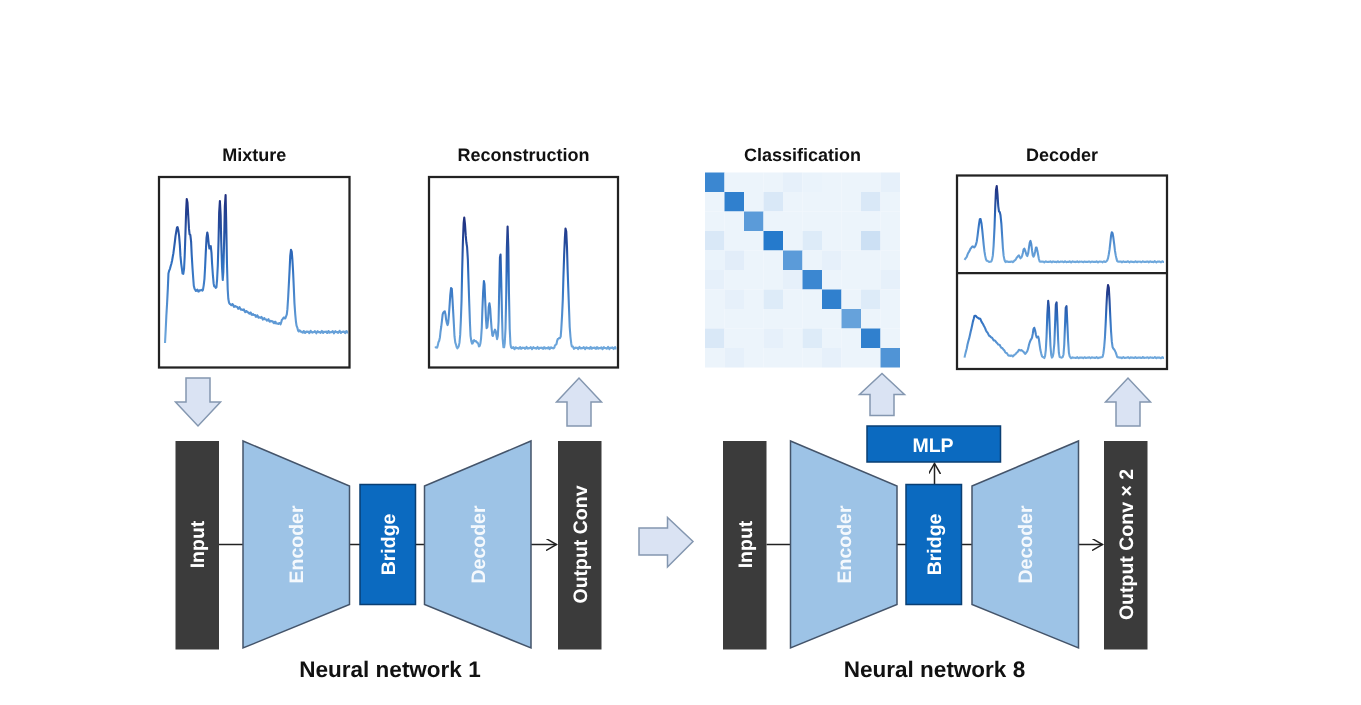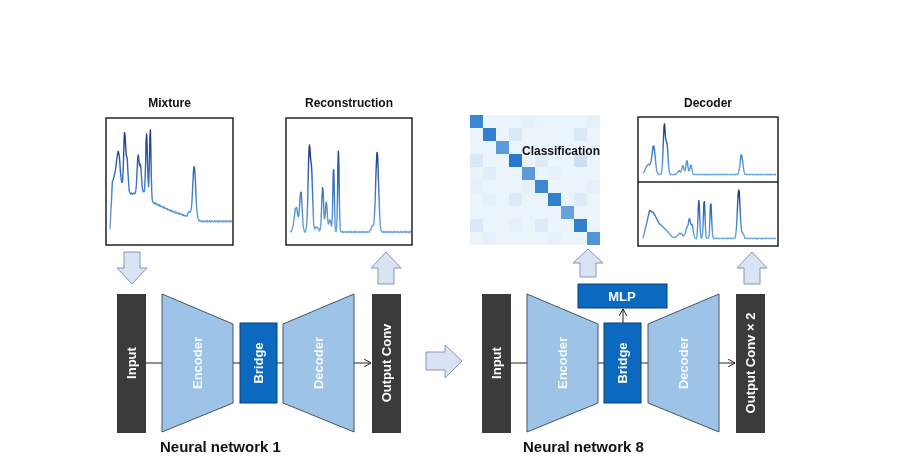--- a/index.html
+++ b/index.html
@@ -1,20 +1,20 @@
 <!DOCTYPE html>
 <html><head>
 <meta charset="utf-8">
 <style>
   html, body { margin: 0; padding: 0; background: #ffffff; }
   body { width: 907px; height: 470px; position: relative; overflow: hidden;
          font-family: "Liberation Sans", sans-serif; }
   #canvas { position: absolute; left: 0; top: 0; width: 907px; height: 470px; }
   .panel-title { position: absolute; font-weight: bold; font-size: 12px; color: #111; text-align: center; white-space: nowrap; }
-  .net-title { position: absolute; font-weight: bold; font-size: 15px; color: #111; text-align: left; white-space: nowrap; }
+  .net-title { position: absolute; font-weight: bold; font-size: 15px; color: #111; text-align: center; white-space: nowrap; }
   .vlabel { font-family: "Liberation Sans", sans-serif; font-weight: bold; fill: #ffffff; }
 </style>
 </head>
 <body>
 
 <svg id="canvas" width="907" height="470" viewBox="0 0 907 470" xmlns="http://www.w3.org/2000/svg">
   <defs>
     <linearGradient id="specGrad" x1="0" y1="1" x2="0" y2="0">
       <stop offset="0" stop-color="#6fa8dc"></stop>
       <stop offset="0.55" stop-color="#2f6fc0"></stop>
@@ -197,17 +197,17 @@
     <polygon points="648,324 719,294 719,432 648,403" fill="#9dc3e6" stroke="#44546a" stroke-width="1"></polygon>
     <text class="vlabel" font-size="13" fill-opacity="0.9" transform="translate(688,363) rotate(-90)" text-anchor="middle">Decoder</text>
 
     <rect x="736" y="294" width="29" height="139" fill="#3b3b3b"></rect>
     <text class="vlabel" font-size="13" transform="translate(755,363) rotate(-90)" text-anchor="middle">Output Conv × 2</text>
   </g>
 </svg>
 
 <div class="panel-title" style="left:106px; top:96px; width:127px;">Mixture</div>
 <div class="panel-title" style="left:286px; top:96px; width:126px;">Reconstruction</div>
-<div class="panel-title" style="left:496px; top:96px; width:130px;margin-top:48px;">Classification</div>
+<div class="panel-title" style="left:470px; top:96px; width:130px;">Classification</div>
 <div class="panel-title" style="left:638px; top:96px; width:140px;">Decoder</div>
 
 <div class="net-title" style="left:160px; top:438px; width:200px;">Neural network 1</div>
 <div class="net-title" style="left:523px; top:438px; width:200px;">Neural network 8</div>
 
 </body></html>

